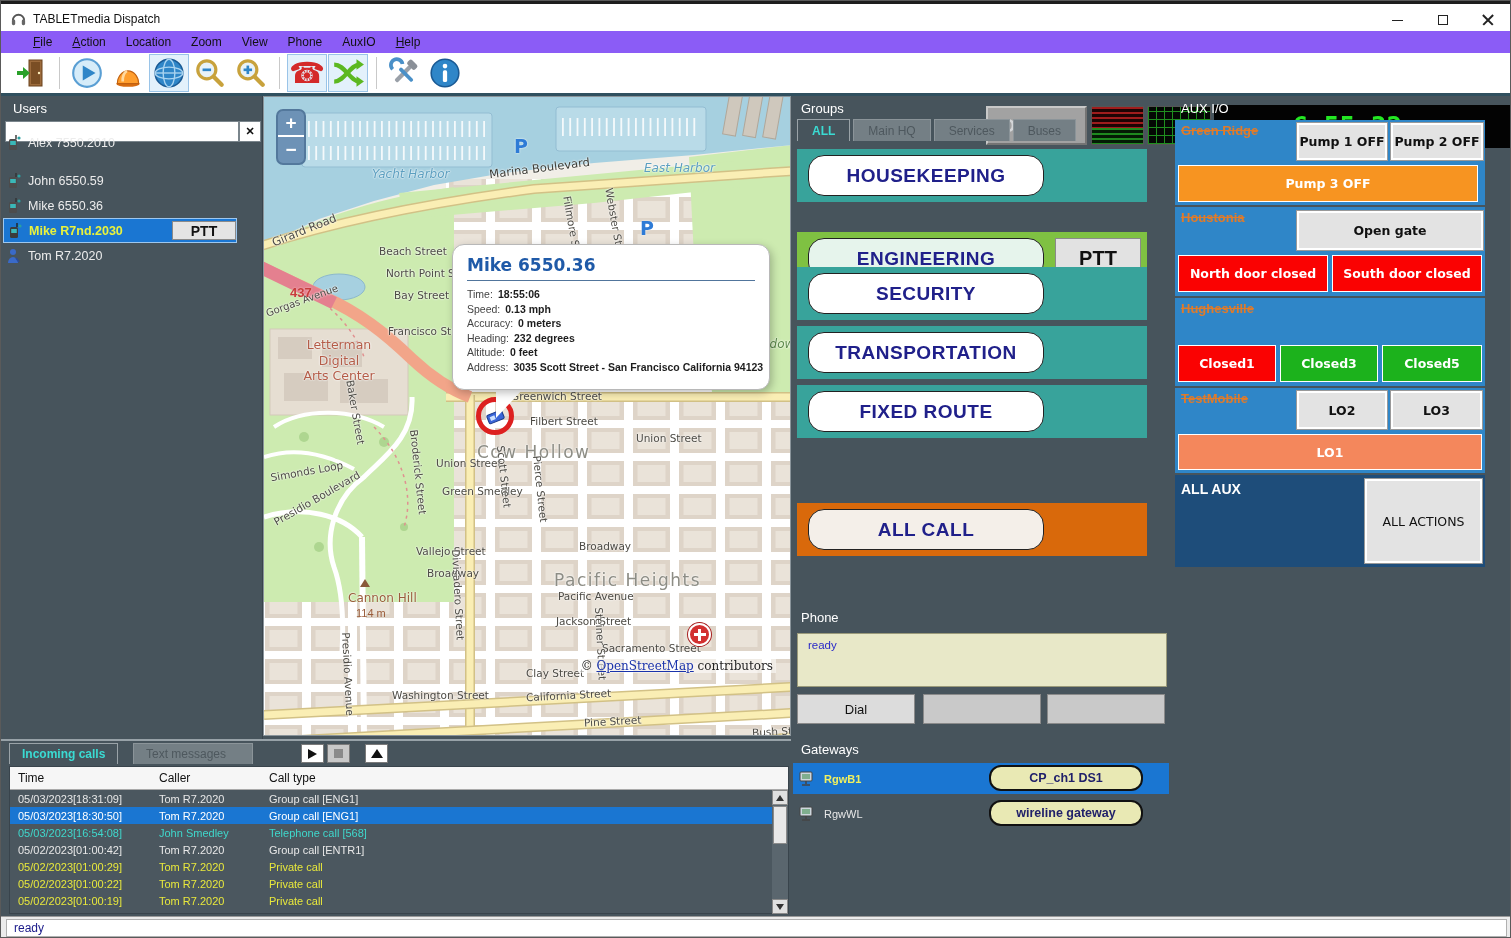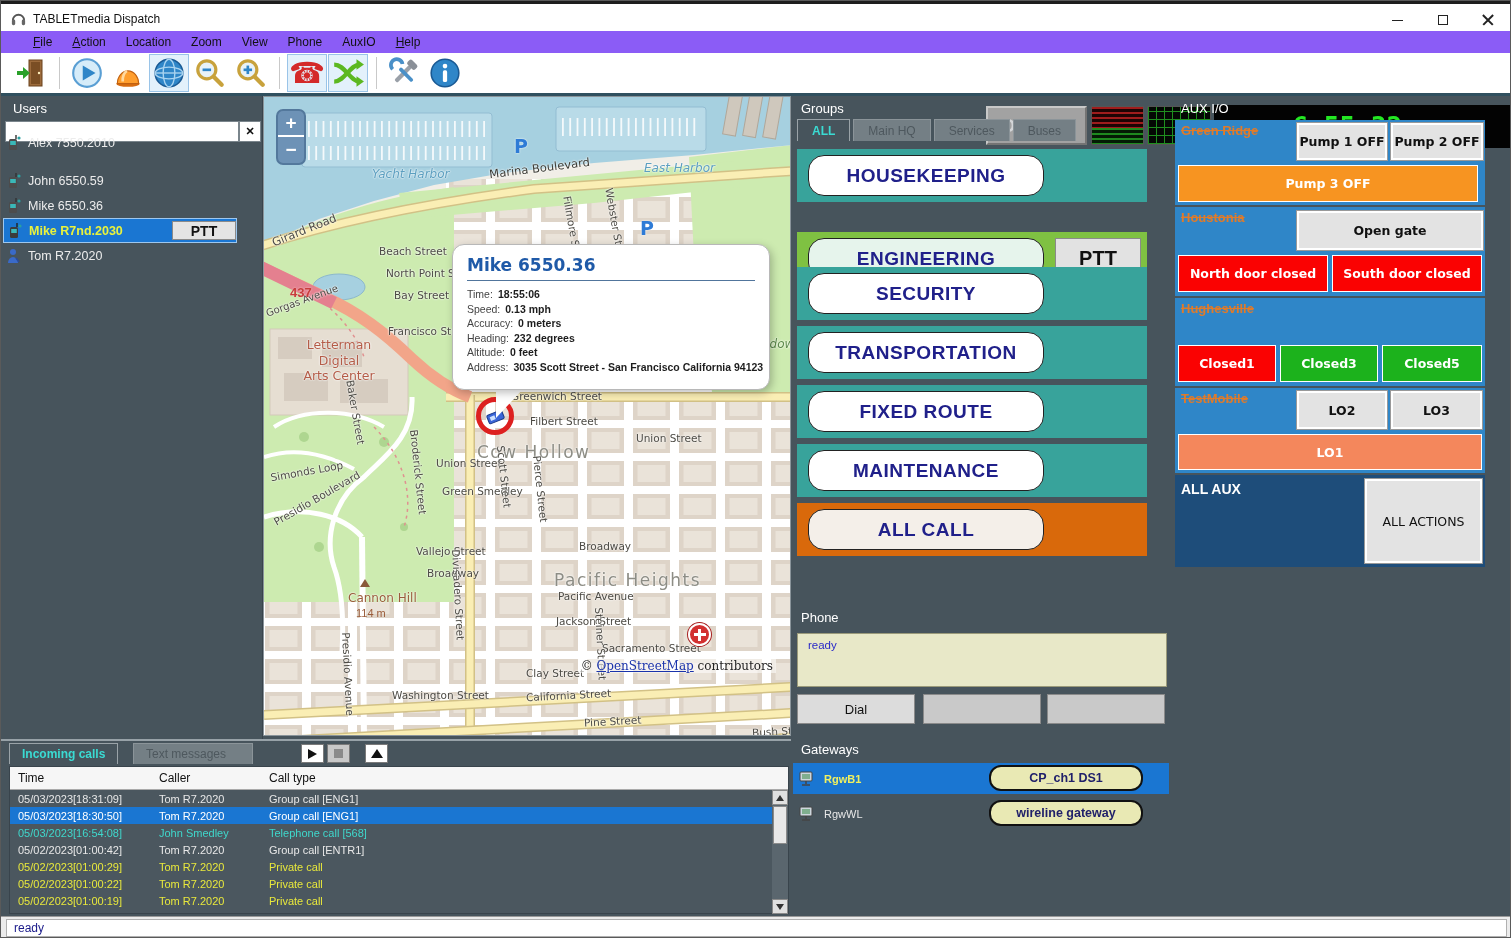--- a/index.html
+++ b/index.html
@@ -492,23 +492,20 @@
   </div>
   <div class="grow" style="top:171px;">
       <div class="gbtn">SECURITY</div>
     </div>
   <div class="grow" style="top:230px;">
       <div class="gbtn">TRANSPORTATION</div>
     </div>
   <div class="grow" style="top:289px;">
       <div class="gbtn">FIXED ROUTE</div>
     </div>
-  <div class="grow" style="top:348px;">
-      <div class="gbtn">MAINTENANCE</div>
-    </div>
   <div class="grow orange" style="top:407px;">
       <div class="gbtn">ALL CALL</div>
     </div>
 </div>
 
 <div class="phead" style="left:800px;top:609px;">Phone</div>
 <div class="phone-display">ready</div>
 <div class="pbtn" style="left:796px;width:118px;">Dial</div>
 <div class="pbtn blank" style="left:922px;width:118px;"></div>
 <div class="pbtn blank" style="left:1046px;width:118px;"></div>

